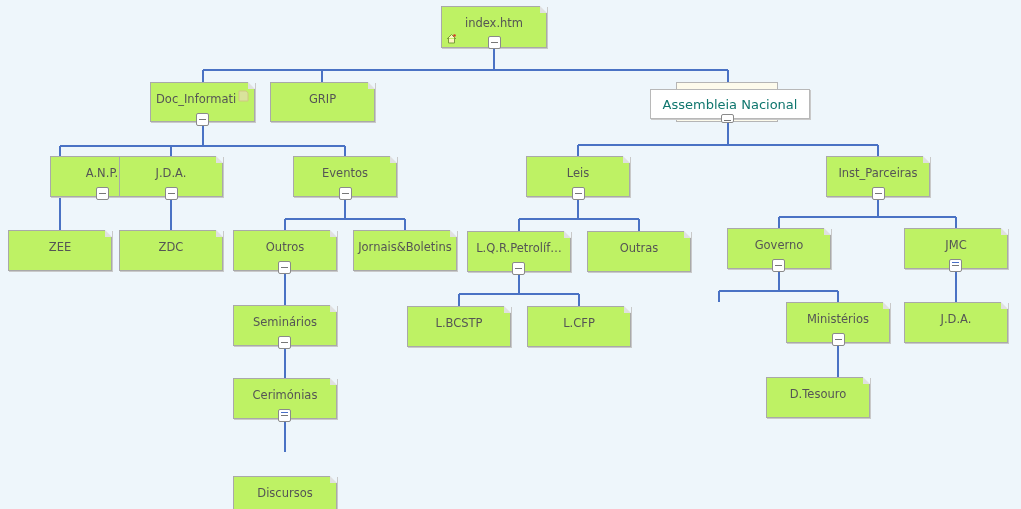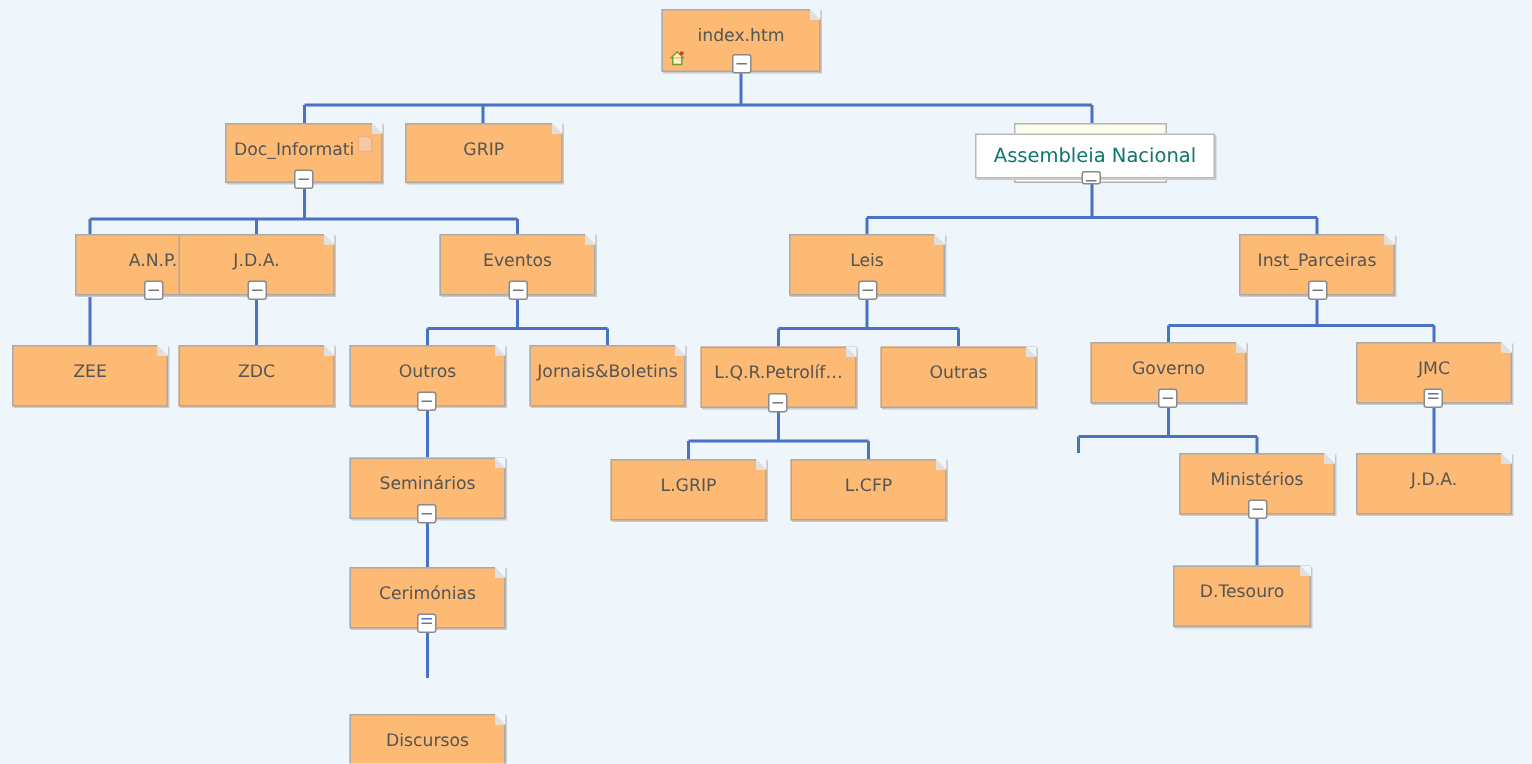--- a/index.html
+++ b/index.html
@@ -6,21 +6,21 @@
   body {
     width: 1021px; height: 509px; overflow: hidden;
     background: #eef6fb;
     font-family: "DejaVu Sans", sans-serif;
     position: relative;
   }
   #stage { position: absolute; left: 0; top: 0; width: 1021px; height: 509px; }
   #wires { position: absolute; left: 0; top: 0; width: 1021px; height: 509px; }
   .node {
     position: absolute;
-    background: #fdba74;
+    background: #bef264;
     border: 1px solid #a9a9a9;
     box-shadow: 1px 1px 0 #c9c9c9;
     box-sizing: border-box;
     cursor: pointer;
   }
   .node::after {
     content: ""; position: absolute; right: -1px; top: -1px;
     width: 0; height: 0;
     border-left: 7px solid #e0e0e0;
     border-top: 7px solid #eef6fb;
@@ -179,37 +179,37 @@
   </div>
 
   <div class="node" style="left:587px;top:231px;width:104px;height:41px;">
     <span class="label">Outras</span>
   </div>
   <div class="node" style="left:467px;top:231px;width:104px;height:41px;">
     <span class="label">L.Q.R.Petrolíf…</span>
     <span class="collapse" style="left:44px;top:30px;"></span>
   </div>
   <div class="node" style="left:407px;top:306px;width:104px;height:41px;">
-    <span class="label">L.GRIP</span>
+    <span class="label">L.BCSTP</span>
   </div>
   <div class="node" style="left:527px;top:306px;width:104px;height:41px;">
     <span class="label">L.CFP</span>
   </div>
 
   <div class="node" style="left:727px;top:228px;width:104px;height:41px;">
     <span class="label">Governo</span>
     <span class="collapse" style="left:44px;top:30px;"></span>
   </div>
   <div class="node" style="left:904px;top:228px;width:104px;height:41px;">
     <span class="label">JMC</span>
     <span class="collapse alt" style="left:44px;top:30px;"></span>
   </div>
   <div class="node" style="left:786px;top:302px;width:104px;height:41px;">
     <span class="label">Ministérios</span>
     <span class="collapse" style="left:45px;top:30px;"></span>
   </div>
   <div class="node" style="left:904px;top:302px;width:104px;height:41px;">
     <span class="label">J.D.A.</span>
   </div>
-  <div class="node" style="left:782px;top:377px;width:92px;height:41px;">
+  <div class="node" style="left:766px;top:377px;width:104px;height:41px;">
     <span class="label">D.Tesouro</span>
   </div>
 </div>
 
 </body></html>

